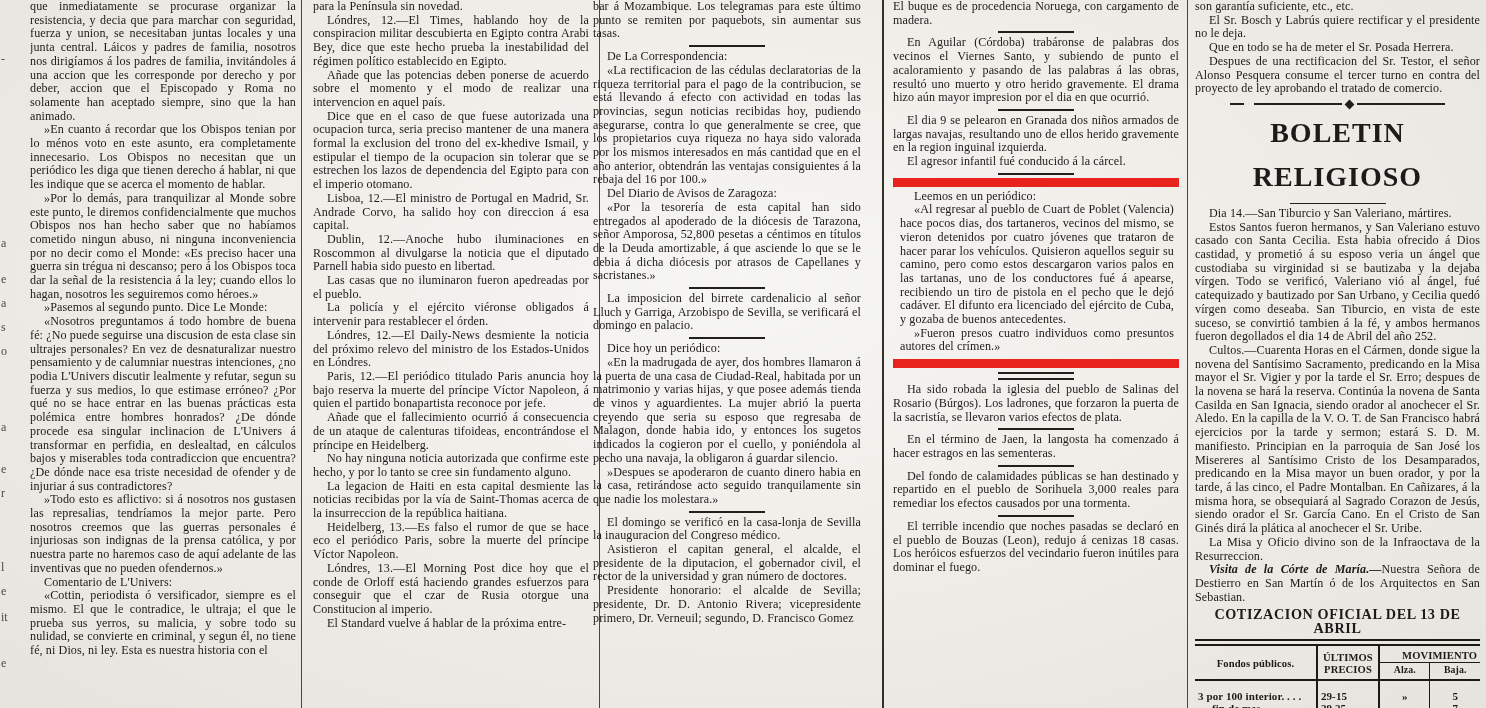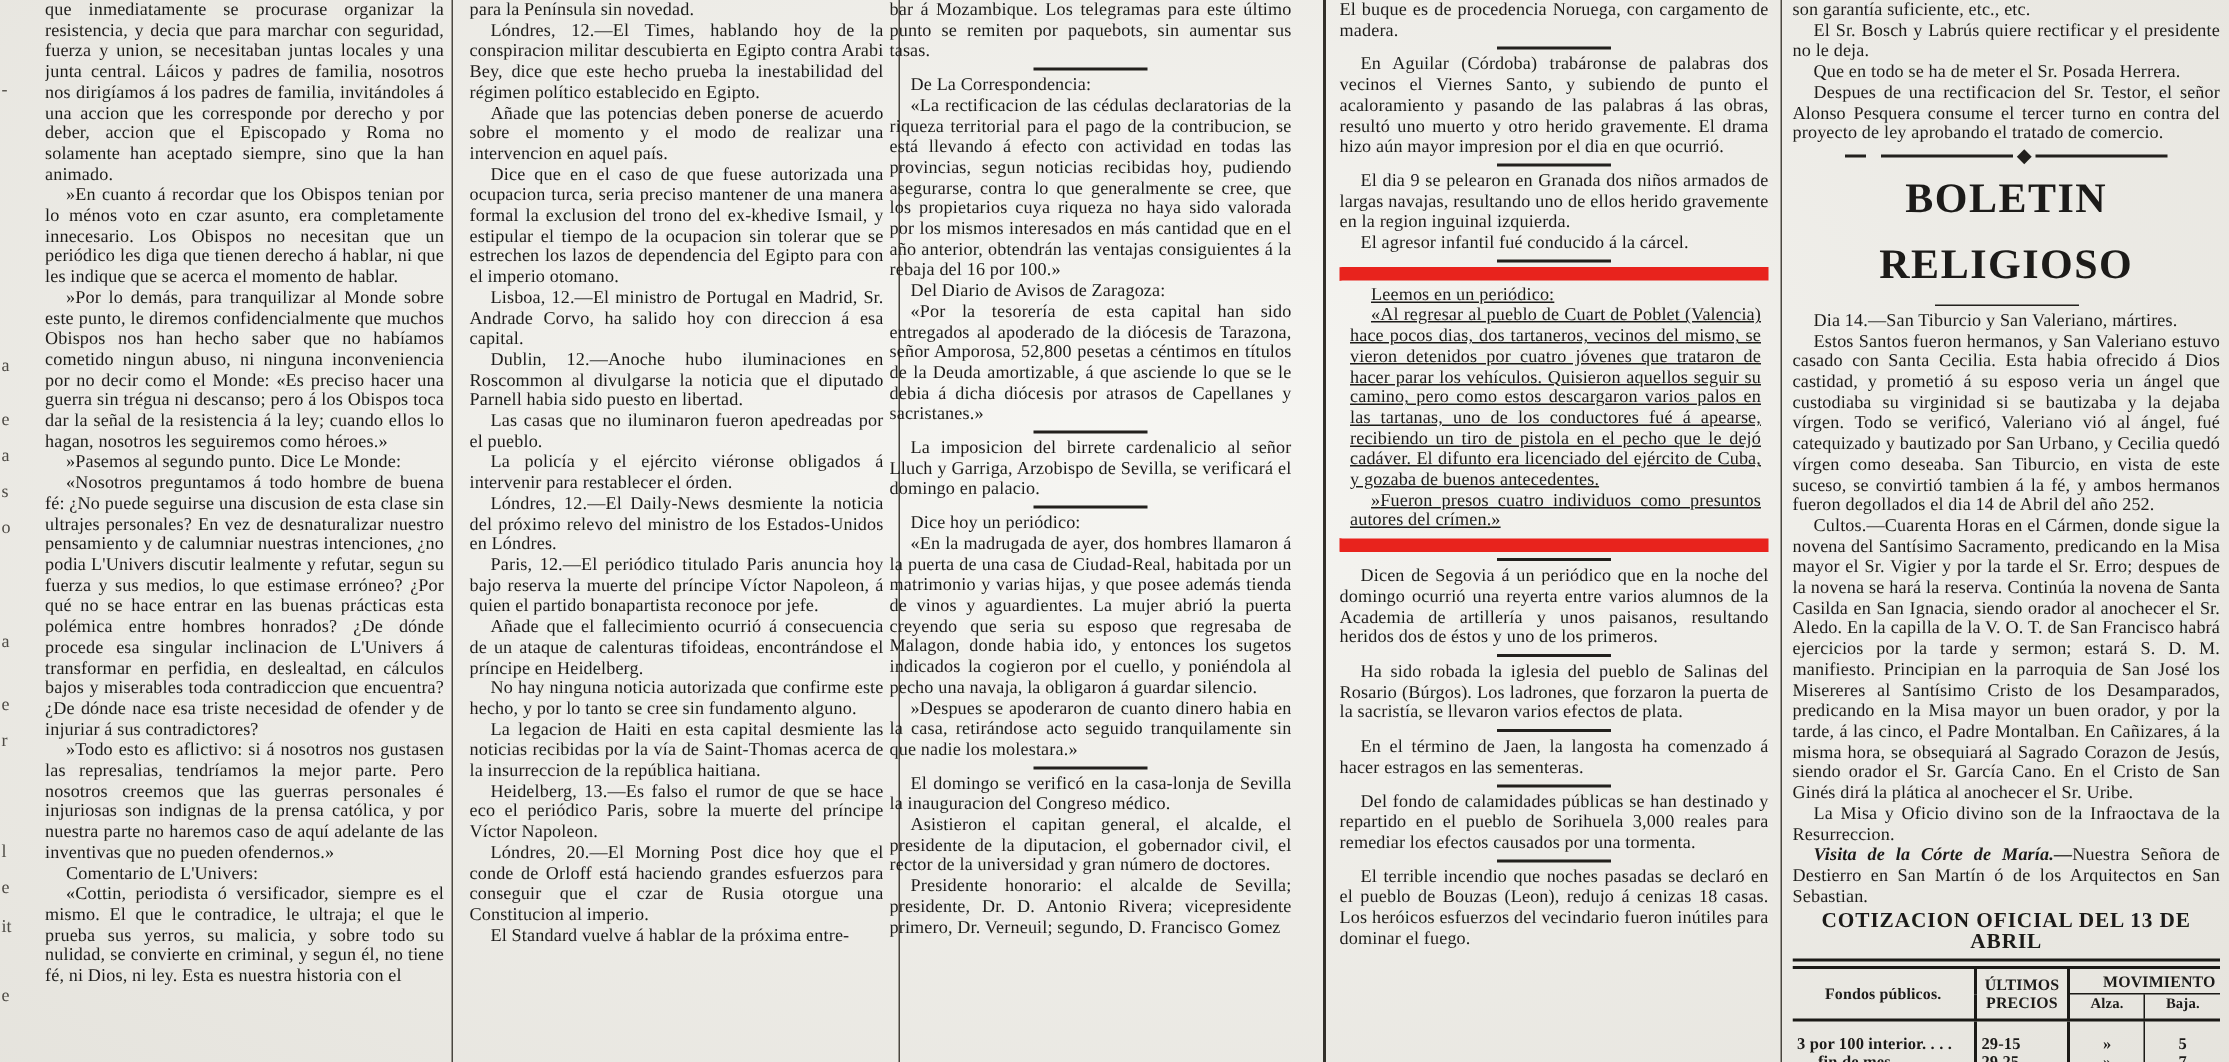--- a/index.html
+++ b/index.html
@@ -28,21 +28,20 @@
   .fancy .line{width:88px;border-top:2.4px solid #22201d;}
   .fancy .diamond{width:7px;height:7px;background:#22201d;transform:rotate(45deg);margin:0 4px;}
   h2.boletin{
     margin:3px 0 2px;text-align:center;font-size:28px;line-height:44px;
     font-weight:bold;letter-spacing:1px;font-family:"Liberation Serif",serif;
   }
   .hl{
     border:9px solid #e8231d;border-radius:17px;
     margin:3px -17px 4px -15px;padding:3px 13px 5px 13px;
     background:transparent;
-    text-decoration:underline;
   }
   .vrule{position:absolute;top:0;bottom:0;width:1px;background:#4a463f;}
   .vrule.heavy{width:2px;background:#33302b;}
   .edge-frag{position:absolute;left:1px;width:14px;top:0;bottom:0;color:#4d4a44;
     font-size:12px;pointer-events:none;}
   .edge-frag span{position:absolute;left:0;}
   
   .cot{margin-top:4px;}
   .cot-title{
     margin:2px 0 0;font-weight:bold;text-align:center;font-size:14.2px;
@@ -85,21 +84,21 @@
     <span style="top: 656px;">e</span>
   </div>
 
 <div class="vrule" style="left:301px"></div>
 <div class="vrule" style="left:599px"></div>
 <div class="vrule heavy" style="left:882px"></div>
 <div class="vrule" style="left:1187px"></div>
 
 <div class="col" style="left:30px;width:266px">
     <p class="par flush">que inmediatamente se procurase organizar la resistencia, y decia que para marchar con seguridad, fuerza y union, se necesitaban juntas locales y una junta central. Láicos y padres de familia, nosotros nos dirigíamos á los padres de familia, invitándoles á una accion que les corresponde por derecho y por deber, accion que el Episcopado y Roma no solamente han aceptado siempre, sino que la han animado.</p>
-    <p class="par">»En cuanto á recordar que los Obispos tenian por lo ménos voto en czar asunto, era completamente innecesario. Los Obispos no necesitan que un periódico les diga que tienen derecho á hablar, ni que les indique que se acerca el momento de hablar.</p>
+    <p class="par">»En cuanto á recordar que los Obispos tenian por lo ménos voto en este asunto, era completamente innecesario. Los Obispos no necesitan que un periódico les diga que tienen derecho á hablar, ni que les indique que se acerca el momento de hablar.</p>
     <p class="par">»Por lo demás, para tranquilizar al Monde sobre este punto, le diremos confidencialmente que muchos Obispos nos han hecho saber que no habíamos cometido ningun abuso, ni ninguna inconveniencia por no decir como el Monde: «Es preciso hacer una guerra sin trégua ni descanso; pero á los Obispos toca dar la señal de la resistencia á la ley; cuando ellos lo hagan, nosotros les seguiremos como héroes.»</p>
     <p class="par">»Pasemos al segundo punto. Dice Le Monde:</p>
     <p class="par">«Nosotros preguntamos á todo hombre de buena fé: ¿No puede seguirse una discusion de esta clase sin ultrajes personales? En vez de desnaturalizar nuestro pensamiento y de calumniar nuestras intenciones, ¿no podia L'Univers discutir lealmente y refutar, segun su fuerza y sus medios, lo que estimase erróneo? ¿Por qué no se hace entrar en las buenas prácticas esta polémica entre hombres honrados? ¿De dónde procede esa singular inclinacion de L'Univers á transformar en perfidia, en deslealtad, en cálculos bajos y miserables toda contradiccion que encuentra? ¿De dónde nace esa triste necesidad de ofender y de injuriar á sus contradictores?</p>
     <p class="par">»Todo esto es aflictivo: si á nosotros nos gustasen las represalias, tendríamos la mejor parte. Pero nosotros creemos que las guerras personales é injuriosas son indignas de la prensa católica, y por nuestra parte no haremos caso de aquí adelante de las inventivas que no pueden ofendernos.»</p>
     <p class="par">Comentario de L'Univers:</p>
     <p class="par">«Cottin, periodista ó versificador, siempre es el mismo. El que le contradice, le ultraja; el que le prueba sus yerros, su malicia, y sobre todo su nulidad, se convierte en criminal, y segun él, no tiene fé, ni Dios, ni ley. Esta es nuestra historia con el</p>
   </div>
 <div class="col" style="left:313px;width:276px">
     <p class="par flush">para la Península sin novedad.</p>
     <p class="par"><b class="lead">Lóndres, 12.—</b>El Times, hablando hoy de la conspiracion militar descubierta en Egipto contra Arabi Bey, dice que este hecho prueba la inestabilidad del régimen político establecido en Egipto.</p>
@@ -108,21 +107,21 @@
     <p class="par"><b class="lead">Lisboa, 12.—</b>El ministro de Portugal en Madrid, Sr. Andrade Corvo, ha salido hoy con direccion á esa capital.</p>
     <p class="par"><b class="lead">Dublin, 12.—</b>Anoche hubo iluminaciones en Roscommon al divulgarse la noticia que el diputado Parnell habia sido puesto en libertad.</p>
     <p class="par">Las casas que no iluminaron fueron apedreadas por el pueblo.</p>
     <p class="par">La policía y el ejército viéronse obligados á intervenir para restablecer el órden.</p>
     <p class="par"><b class="lead">Lóndres, 12.—</b>El Daily-News desmiente la noticia del próximo relevo del ministro de los Estados-Unidos en Lóndres.</p>
     <p class="par"><b class="lead">Paris, 12.—</b>El periódico titulado Paris anuncia hoy bajo reserva la muerte del príncipe Víctor Napoleon, á quien el partido bonapartista reconoce por jefe.</p>
     <p class="par">Añade que el fallecimiento ocurrió á consecuencia de un ataque de calenturas tifoideas, encontrándose el príncipe en Heidelberg.</p>
     <p class="par">No hay ninguna noticia autorizada que confirme este hecho, y por lo tanto se cree sin fundamento alguno.</p>
     <p class="par">La legacion de Haiti en esta capital desmiente las noticias recibidas por la vía de Saint-Thomas acerca de la insurreccion de la república haitiana.</p>
     <p class="par"><b class="lead">Heidelberg, 13.—</b>Es falso el rumor de que se hace eco el periódico Paris, sobre la muerte del príncipe Víctor Napoleon.</p>
-    <p class="par"><b class="lead">Lóndres, 20.—</b>El Morning Post dice hoy que el conde de Orloff está haciendo grandes esfuerzos para conseguir que el czar de Rusia otorgue una Constitucion al imperio.</p>
+    <p class="par"><b class="lead">Lóndres, 13.—</b>El Morning Post dice hoy que el conde de Orloff está haciendo grandes esfuerzos para conseguir que el czar de Rusia otorgue una Constitucion al imperio.</p>
     <p class="par">El Standard vuelve á hablar de la próxima entre-</p>
   </div>
 <div class="col" style="left:593px;width:268px">
     <p class="par flush">bar á Mozambique. Los telegramas para este último punto se remiten por paquebots, sin aumentar sus tasas.</p>
     <div class="sep">
       <i></i>
     </div>
     <p class="par">De La Correspondencia:</p>
     <p class="par">«La rectificacion de las cédulas declaratorias de la riqueza territorial para el pago de la contribucion, se está llevando á efecto con actividad en todas las provincias, segun noticias recibidas hoy, pudiendo asegurarse, contra lo que generalmente se cree, que los propietarios cuya riqueza no haya sido valorada por los mismos interesados en más cantidad que en el año anterior, obtendrán las ventajas consiguientes á la rebaja del 16 por 100.»</p>
     <p class="par">Del Diario de Avisos de Zaragoza:</p>
@@ -159,21 +158,20 @@
       <i></i>
     </div>
     <div class="hl" style="border-color: rgb(232, 35, 29);">
       <p class="par">Leemos en un periódico:</p>
       <p class="par">«Al regresar al pueblo de Cuart de Poblet (Valencia) hace pocos dias, dos tartaneros, vecinos del mismo, se vieron detenidos por cuatro jóvenes que trataron de hacer parar los vehículos. Quisieron aquellos seguir su camino, pero como estos descargaron varios palos en las tartanas, uno de los conductores fué á apearse, recibiendo un tiro de pistola en el pecho que le dejó cadáver. El difunto era licenciado del ejército de Cuba, y gozaba de buenos antecedentes.</p>
       <p class="par">»Fueron presos cuatro individuos como presuntos autores del crímen.»</p>
     </div>
     <div class="sep">
       <i></i>
     </div>
-    <p class="par">Dicen de Segovia á un periódico que en la noche del domingo ocurrió una reyerta entre varios alumnos de la Academia de artillería y unos paisanos, resultando heridos dos de éstos y uno de los primeros.</p>
     <div class="sep">
       <i></i>
     </div>
     <p class="par">Ha sido robada la iglesia del pueblo de Salinas del Rosario (Búrgos). Los ladrones, que forzaron la puerta de la sacristía, se llevaron varios efectos de plata.</p>
     <div class="sep">
       <i></i>
     </div>
     <p class="par">En el término de Jaen, la langosta ha comenzado á hacer estragos en las sementeras.</p>
     <div class="sep">
       <i></i>

